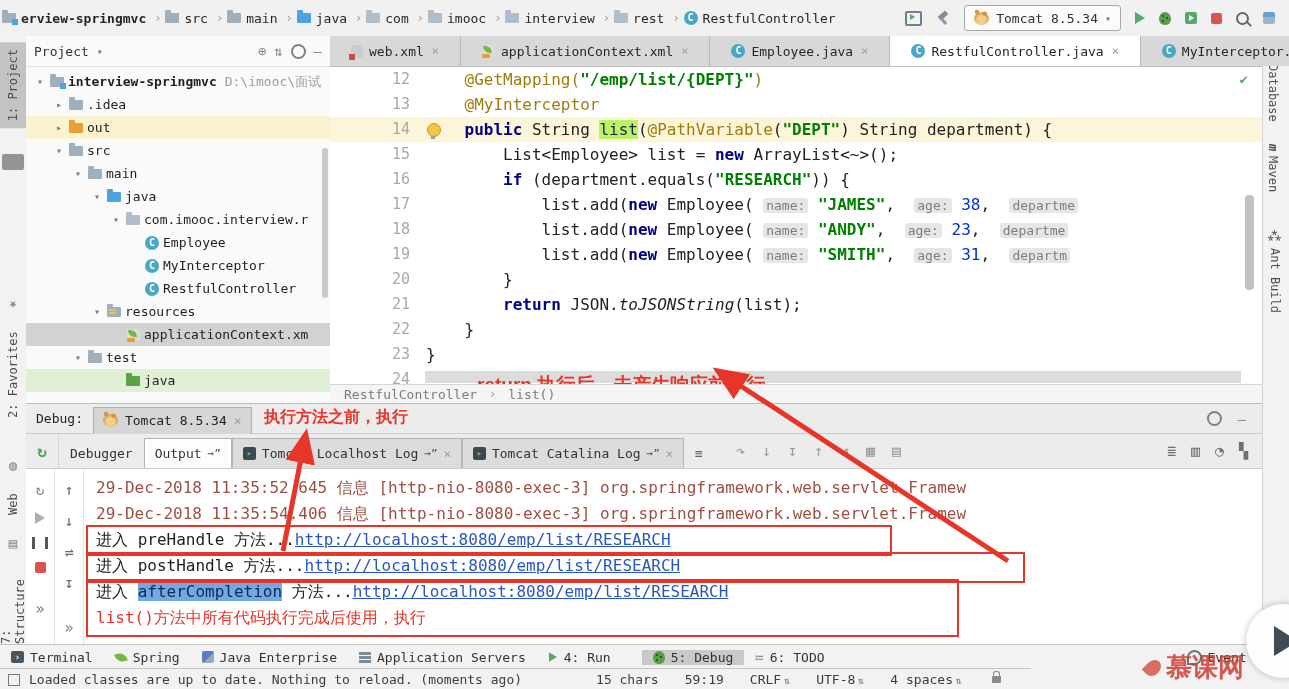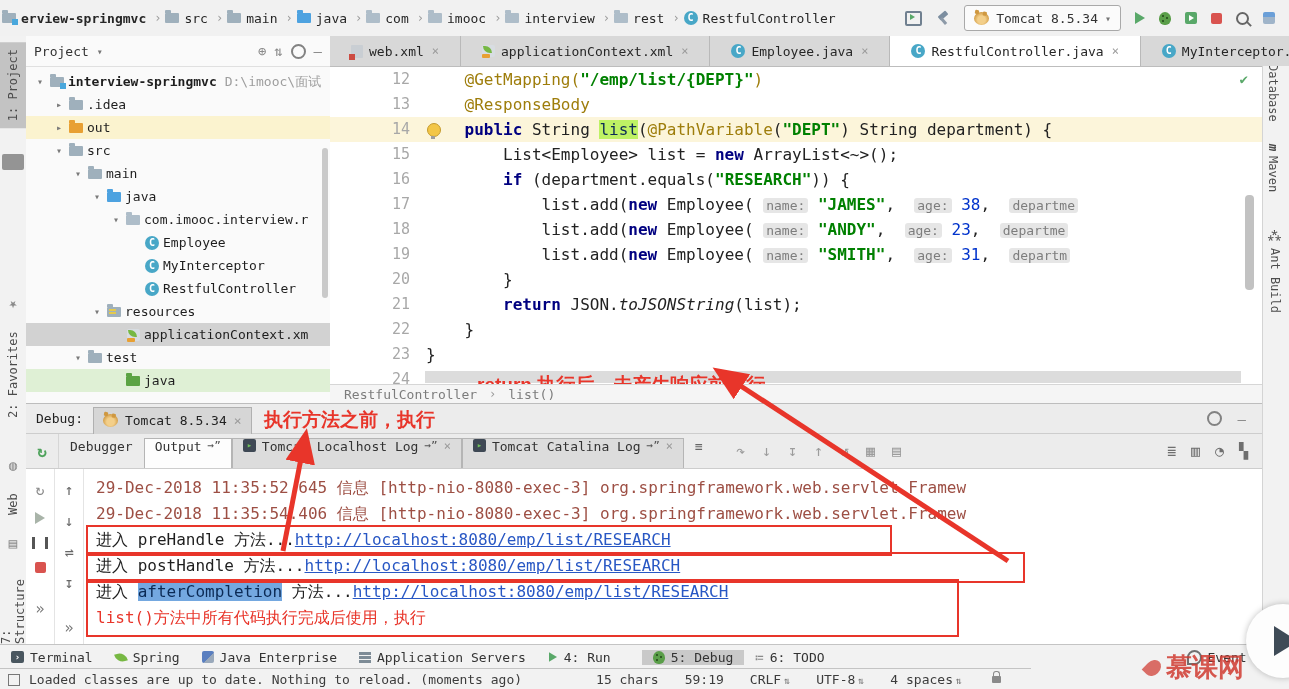--- a/index.html
+++ b/index.html
@@ -120,26 +120,26 @@
   #edcheck{position:absolute;right:14px;top:4px;color:#59a869;font-weight:bold;font-size:14px;}
   #bulbmark{position:absolute;left:97px;top:56px;}
   #ecrumbs{height:18px;background:#f5f5f5;border-top:1px solid #d6d6d6;display:flex;align-items:center;gap:8px;padding-left:14px;color:#7c7c7c;font-size:13px;}
   #anno2{position:absolute;left:147px;top:305px;color:#e8352a;font-size:19px;font-weight:bold;font-family:"Liberation Sans","DejaVu Sans Mono",sans-serif;}
 
   
   #debug{left:26px;top:403px;width:1236px;height:241px;background:#fff;display:flex;flex-direction:column;border-top:1px solid #bdbdbd;}
   #debughead{position:relative;height:29px;background:#ececec;border-bottom:1px solid #cdcdcd;display:flex;align-items:center;gap:10px;padding-left:10px;}
   #sessiontab{display:flex;align-items:center;gap:7px;background:#d6d6d6;border:1px solid #b0b0b0;border-bottom:none;height:26px;padding:0 9px;margin-top:3px;}
   #sessiontab .x{color:#999;}
-  #anno1{position:absolute;left:238px;top:3px;color:#e8352a;font-size:19px;font-weight:bold;font-family:"Liberation Sans","DejaVu Sans Mono",sans-serif;}
+  #anno1{position:absolute;left:238px;top:3px;color:#e8352a;font-size:16px;font-weight:bold;font-family:"Liberation Sans","DejaVu Sans Mono",sans-serif;}
   #debughead .headtail{margin-left:auto;display:flex;gap:16px;padding-right:16px;align-items:center;}
   #dtabsrow{height:34px;background:#ececec;border-bottom:1px solid #cdcdcd;display:flex;align-items:stretch;}
   #rerunCell{width:32px;display:flex;align-items:center;justify-content:center;border-right:1px solid #d6d6d6;}
   .rerun{color:#4fa35c;font-weight:bold;font-size:16px;}
-  .dtab{display:flex;gap:6px;padding:0 10px;font-size:13px;color:#333;margin-top:4px;border:1px solid transparent;}
+  .dtab{display:flex;align-items:center;gap:6px;padding:0 10px;font-size:13px;color:#333;margin-top:4px;border:1px solid transparent;}
   .dtab.boxed{background:#dcdcdc;border-color:#b5b5b5;border-bottom:none;}
   .dtab.active{background:#fdfdfd;border-color:#b5b5b5;border-bottom:none;}
   .dtab .pin{color:#555;font-size:11px;}
   .dtab .x{color:#999;font-size:12px;}
   #dtabsrow .stepicons{display:flex;align-items:center;gap:17px;margin-left:22px;color:#9c9c9c;font-size:15px;}
   #dtabsrow .righticons{margin-left:auto;display:flex;align-items:center;gap:15px;padding-right:14px;color:#6f6f6f;font-size:15px;}
   #conbody{position:relative;flex:1;display:flex;background:#fff;}
   .concol{width:28px;border-right:1px solid #e4e4e4;display:flex;flex-direction:column;align-items:center;padding-top:12px;gap:13px;color:#666;font-size:15px;}
   #context{flex:1;padding:6px 0 0 12px;overflow:hidden;}
   .cline{height:26px;line-height:26px;white-space:pre;font-size:16px;font-family:"DejaVu Sans Mono",monospace;color:#1e1e1e;}
@@ -404,21 +404,21 @@
           <span class="x">×</span>
         </div>
         <div class="tail">
           <span>▾≡</span>
           <span class="ic dbstack"></span>
         </div>
       </div>
     <div id="codewrap">
       <div id="codelines">
           <div class="crow"><span class="lnum">12</span><span class="ltext"><span>    </span><span class="ann">@GetMapping(</span><span class="str">"/emp/list/{DEPT}"</span><span class="ann">)</span></span></div>
-          <div class="crow"><span class="lnum">13</span><span class="ltext"><span>    </span><span class="ann">@ResponseBody</span></span></div>
+          <div class="crow"><span class="lnum">13</span><span class="ltext"><span>    </span><span class="ann">@MyInterceptor</span></span></div>
           <div class="crow hl"><span class="lnum">14</span><span class="ltext"><span>    </span><span class="kw">public </span><span>String </span><span class="selword">list</span><span>(</span><span class="ann">@PathVariable</span><span>(</span><span class="str">"DEPT"</span><span>) String department) {</span></span></div>
           <div class="crow"><span class="lnum">15</span><span class="ltext"><span>        List&lt;Employee&gt; list = </span><span class="kw">new </span><span>ArrayList&lt;~&gt;();</span></span></div>
           <div class="crow"><span class="lnum">16</span><span class="ltext"><span>        </span><span class="kw">if </span><span>(department.equals(</span><span class="str">"RESEARCH"</span><span>)) {</span></span></div>
           <div class="crow"><span class="lnum">17</span><span class="ltext"><span>            list.add(</span><span class="kw">new </span><span>Employee( </span><span class="hint">name:</span><span> </span><span class="str">"JAMES"</span><span>,  </span><span class="hint">age:</span><span> </span><span class="num">38</span><span>,  </span><span class="hint">departme</span></span></div>
           <div class="crow"><span class="lnum">18</span><span class="ltext"><span>            list.add(</span><span class="kw">new </span><span>Employee( </span><span class="hint">name:</span><span> </span><span class="str">"ANDY"</span><span>,  </span><span class="hint">age:</span><span> </span><span class="num">23</span><span>,  </span><span class="hint">departme</span></span></div>
           <div class="crow"><span class="lnum">19</span><span class="ltext"><span>            list.add(</span><span class="kw">new </span><span>Employee( </span><span class="hint">name:</span><span> </span><span class="str">"SMITH"</span><span>,  </span><span class="hint">age:</span><span> </span><span class="num">31</span><span>,  </span><span class="hint">departm</span></span></div>
           <div class="crow"><span class="lnum">20</span><span class="ltext"><span>        }</span></span></div>
           <div class="crow"><span class="lnum">21</span><span class="ltext"><span>        </span><span class="kw">return </span><span>JSON.</span><span class="it">toJSONString</span><span>(list);</span></span></div>
           <div class="crow"><span class="lnum">22</span><span class="ltext"><span>    }</span></span></div>
           <div class="crow"><span class="lnum">23</span><span class="ltext"><span>}</span></span></div>

